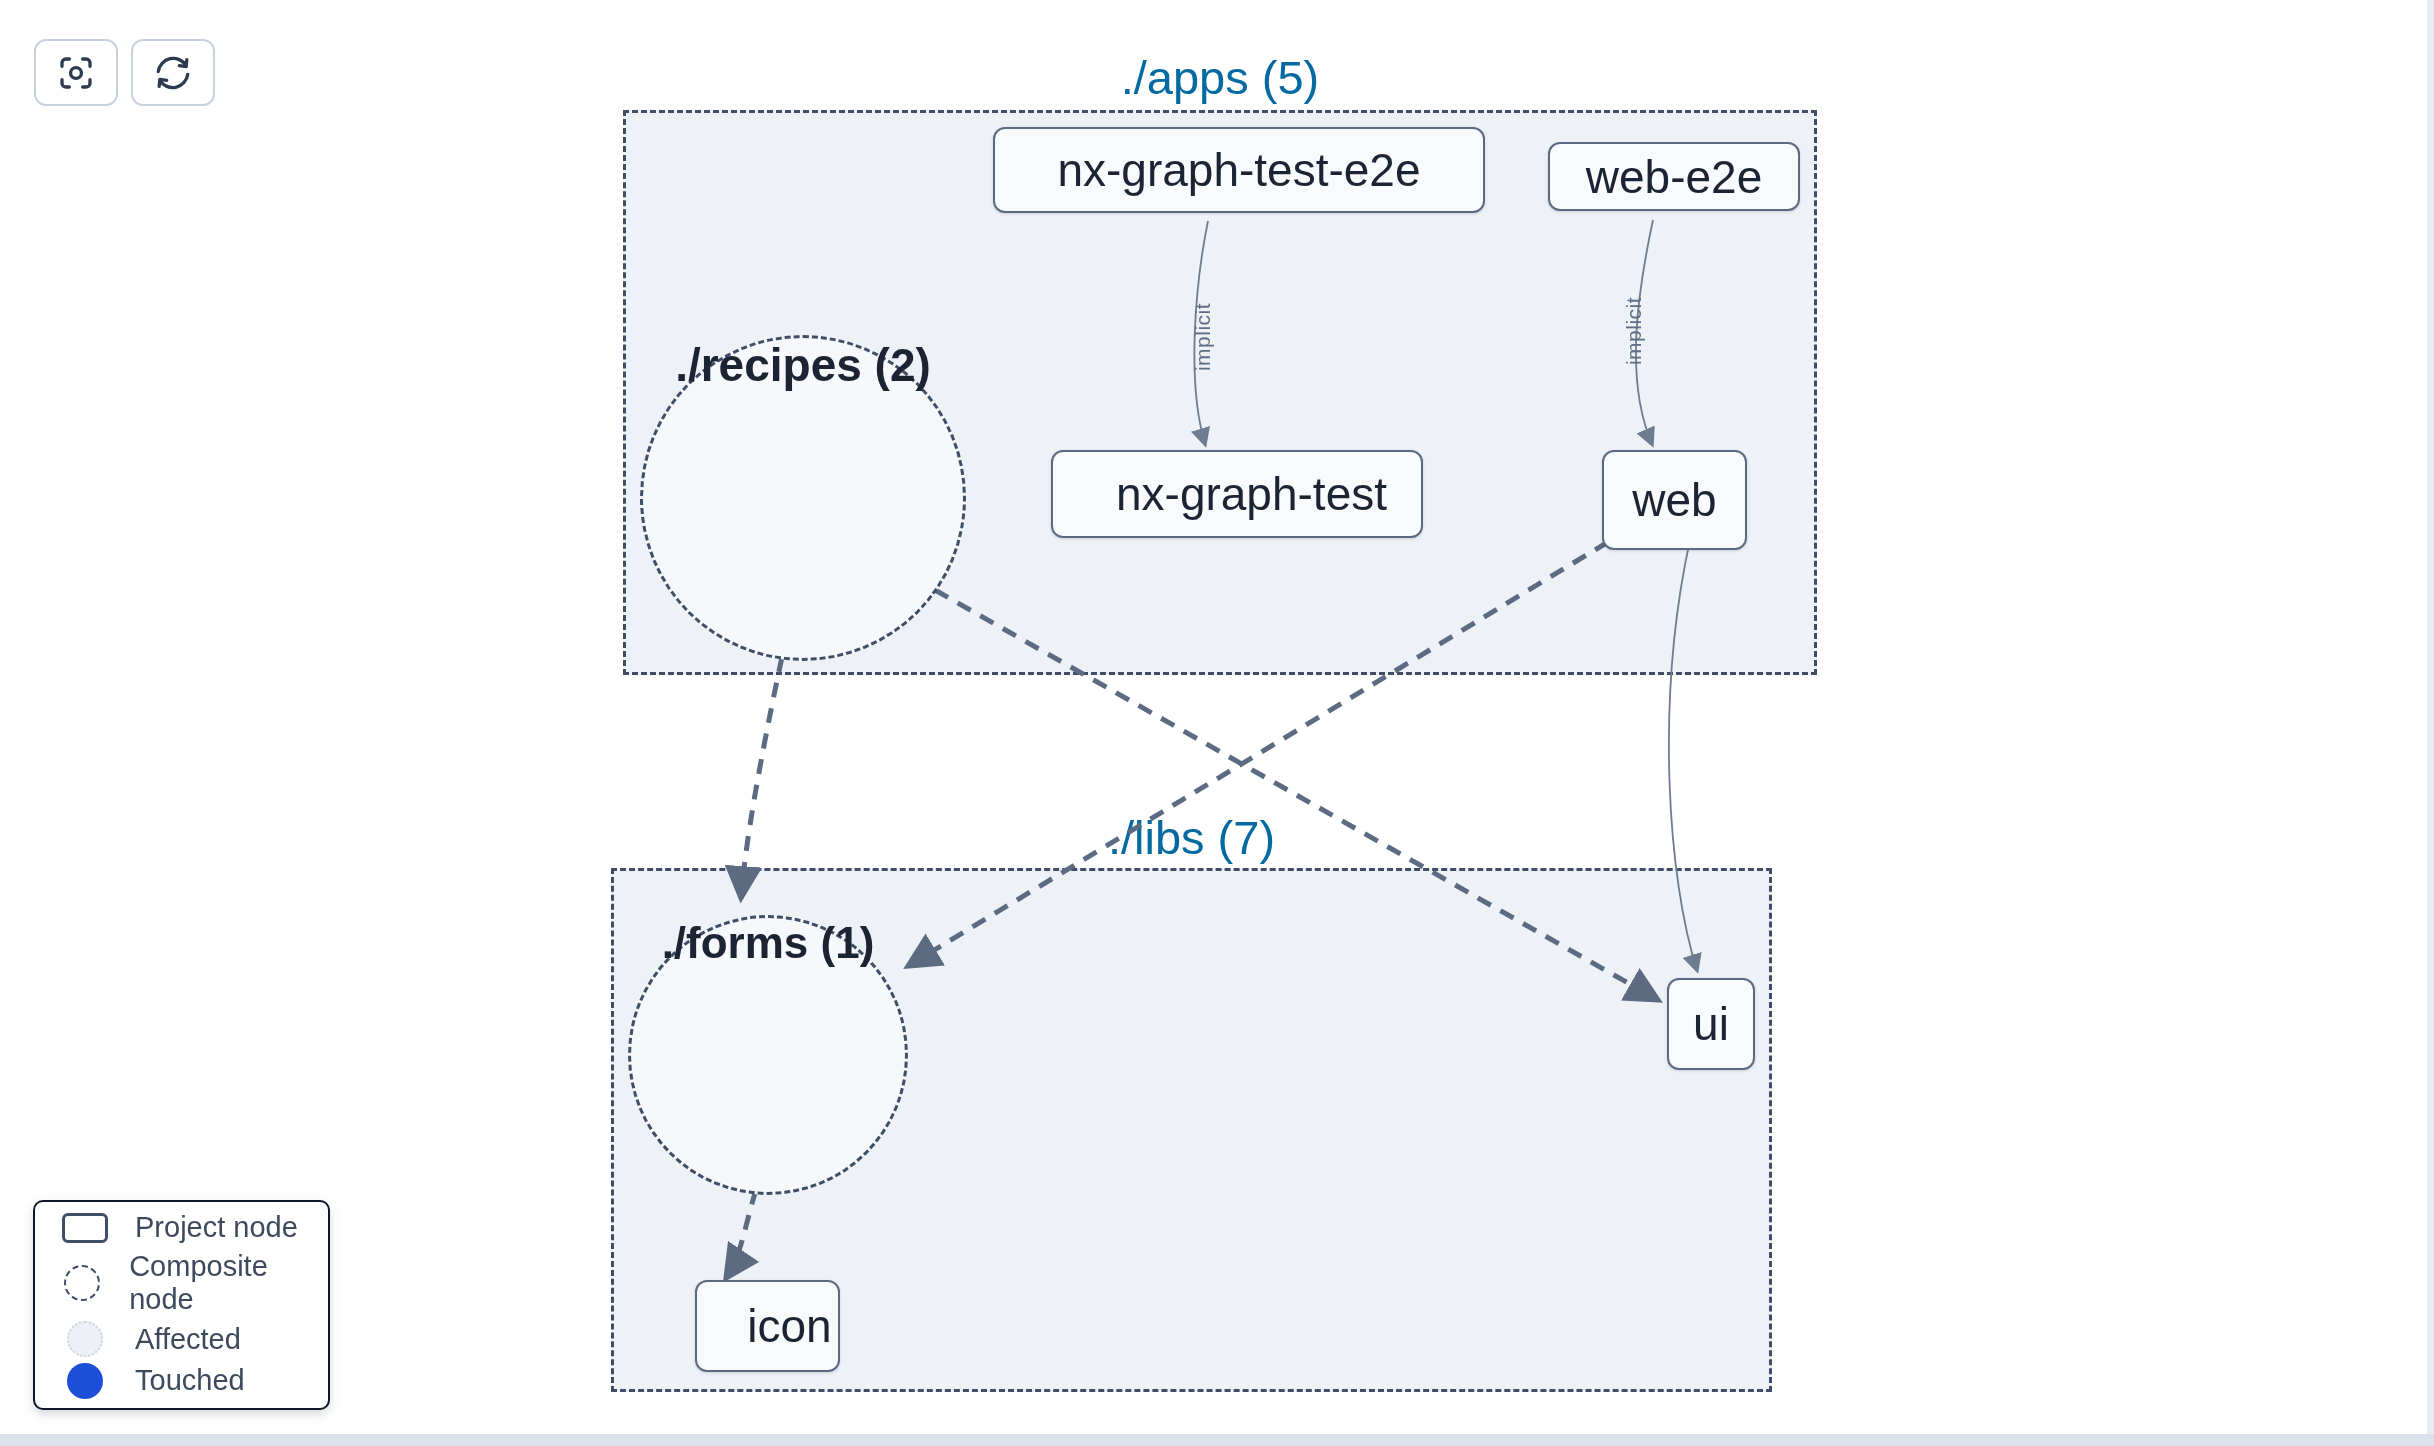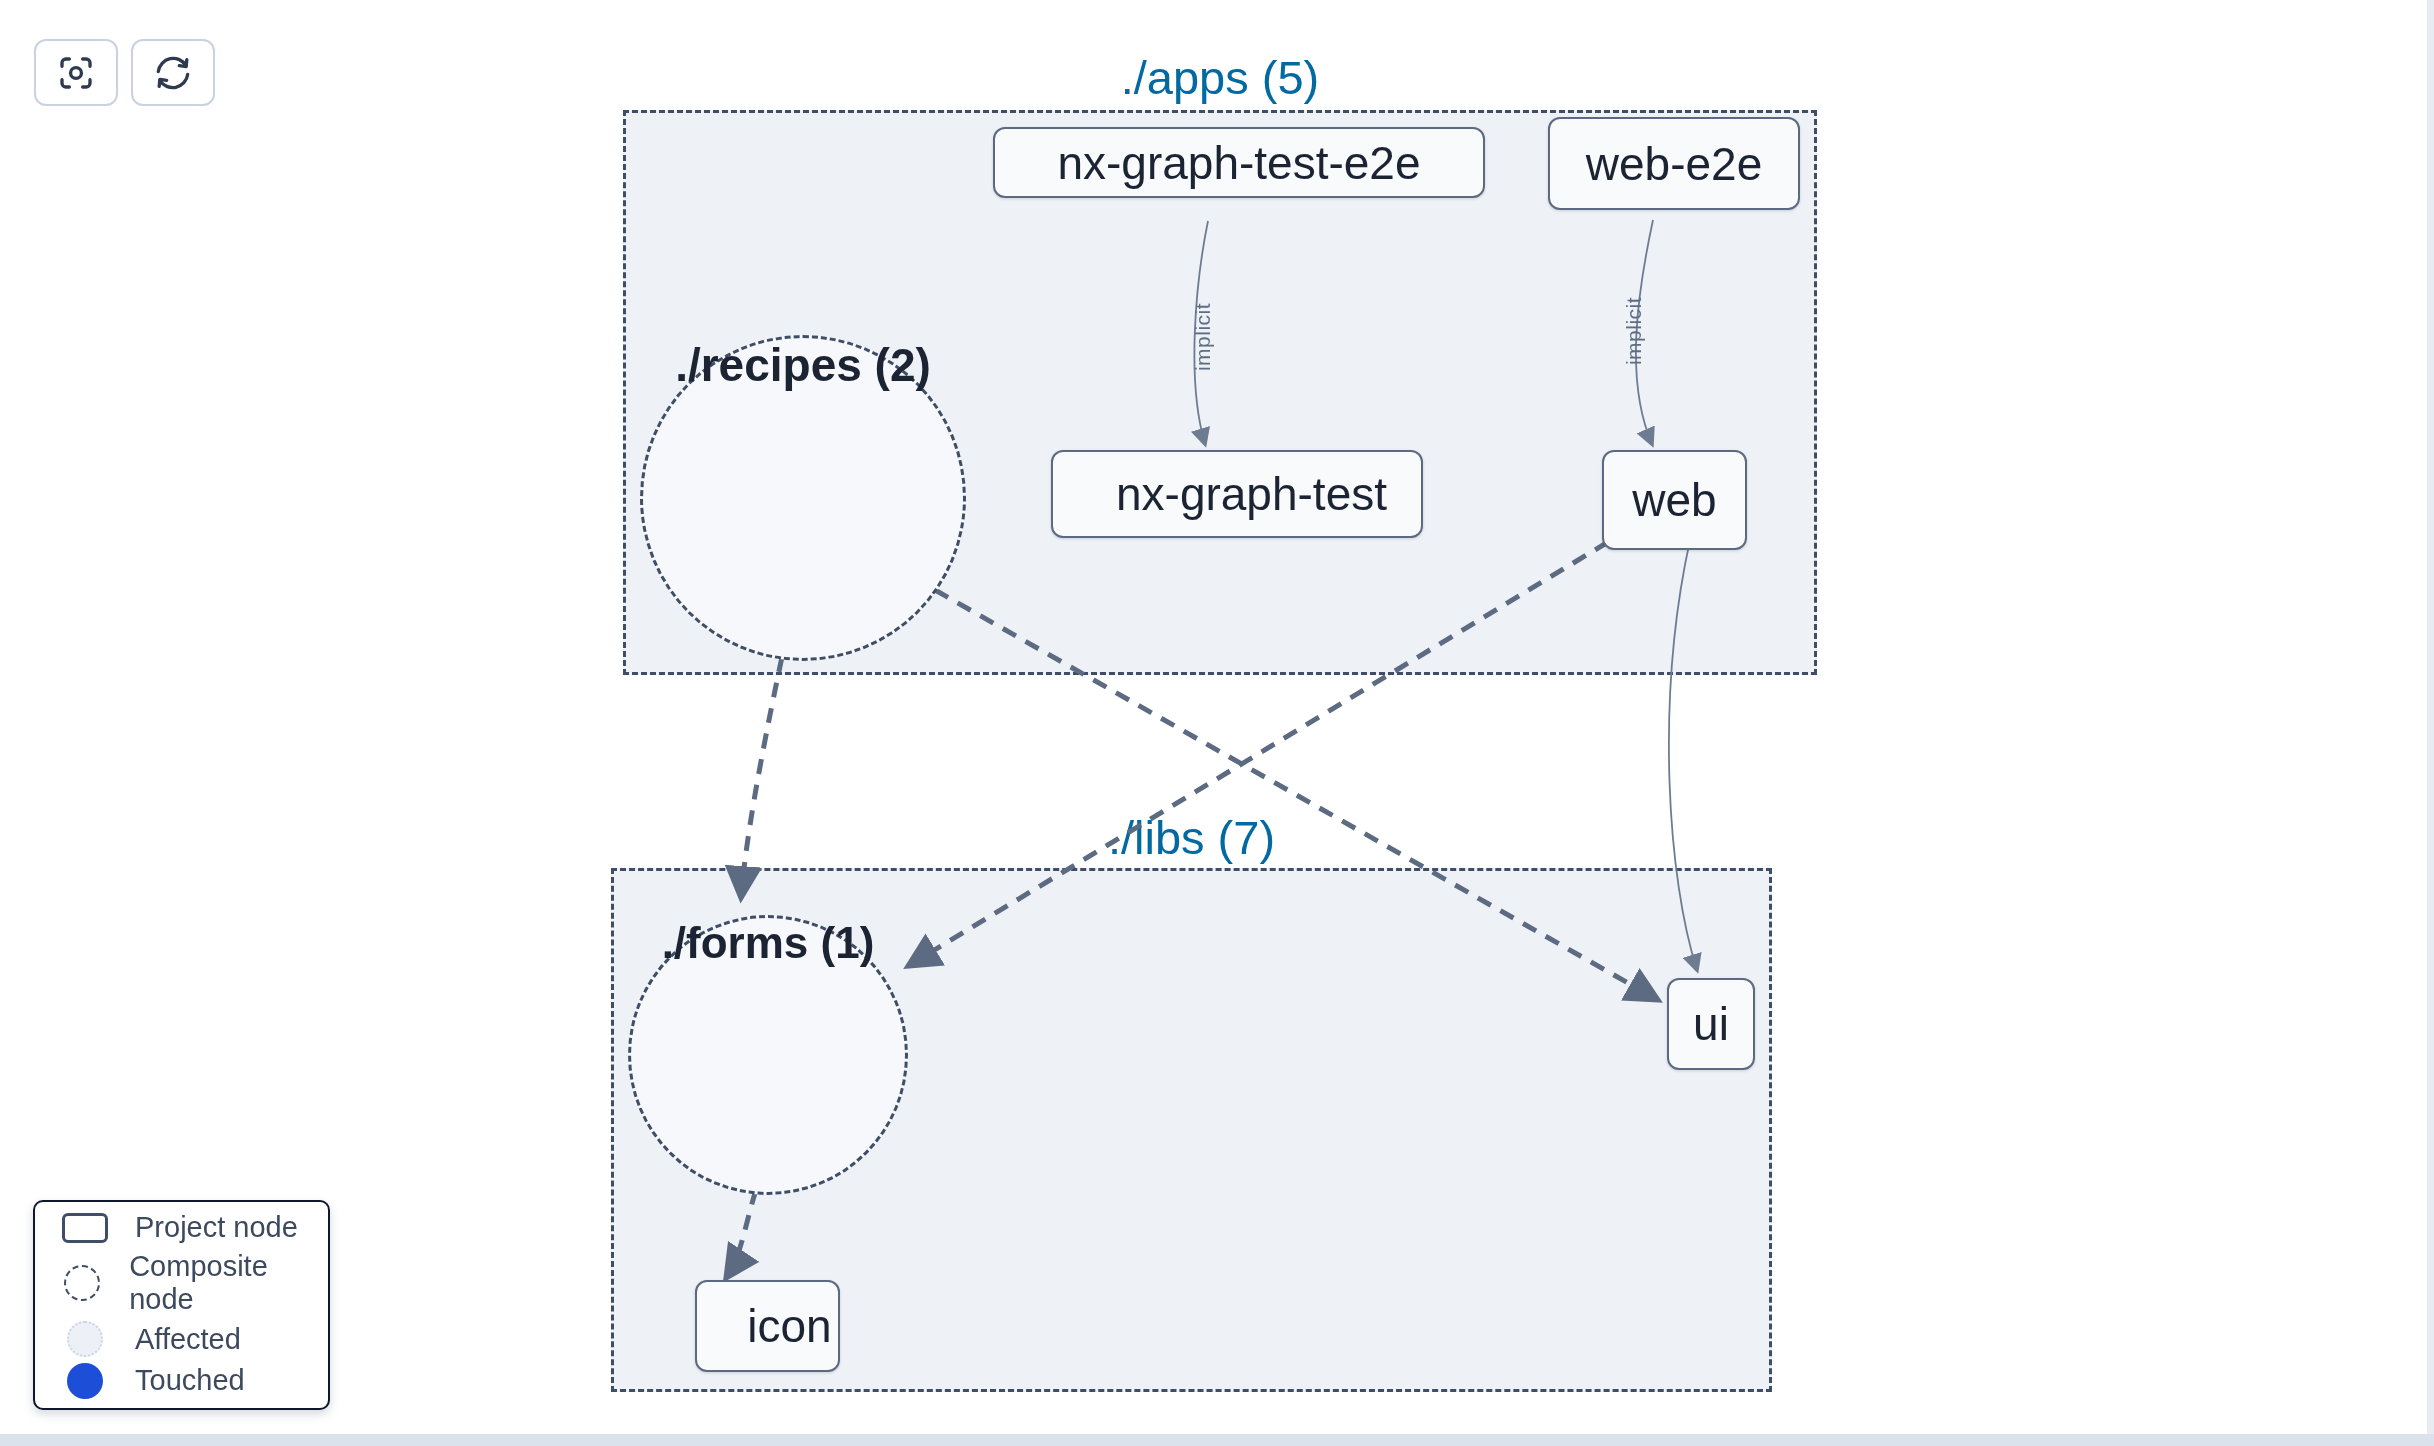--- a/index.html
+++ b/index.html
@@ -94,24 +94,24 @@
     <path d="M 756 1190 C 744 1228 742 1254 726 1278" fill="none" stroke="#5c6b81" stroke-width="5" stroke-dasharray="15 11" marker-end="url(#arrow-big)"></path>
   </svg>
 
   <div class="composite" style="left:640px;top:335px;width:326px;height:326px;">
     <span>./recipes (2)</span>
   </div>
   <div class="composite" style="left:628px;top:915px;width:280px;height:280px;font-size:44px;">
     <span>./forms (1)</span>
   </div>
 
-  <div class="node" style="left:993px;top:127px;width:492px;height:71px;">
+  <div class="node" style="left:993px;top:127px;width:492px;height:86px;">
     <span>nx-graph-test-e2e</span>
   </div>
-  <div class="node" style="left:1548px;top:117px;width:252px;height:93px;">
+  <div class="node" style="left:1548px;top:142px;width:252px;height:69px;">
     <span>web-e2e</span>
   </div>
   <div class="node" style="left:1051px;top:450px;width:372px;height:88px;padding-left:29px;">
     <span>nx-graph-test</span>
   </div>
   <div class="node" style="left:1602px;top:450px;width:145px;height:100px;">
     <span>web</span>
   </div>
   <div class="node" style="left:1667px;top:978px;width:88px;height:92px;">
     <span>ui</span>

